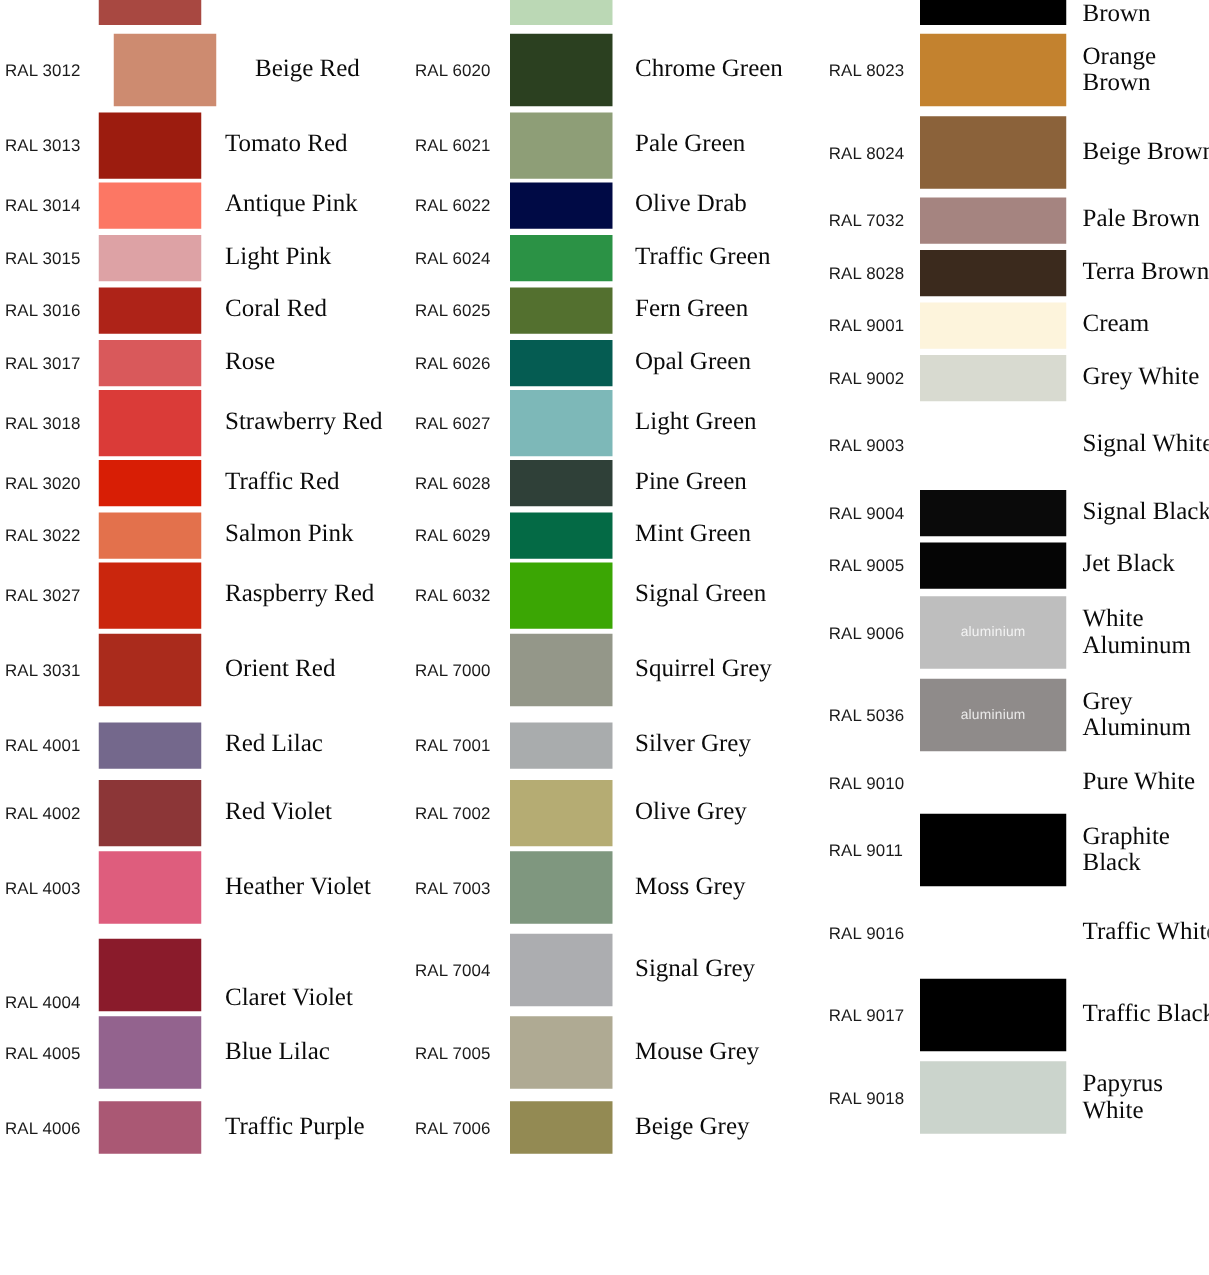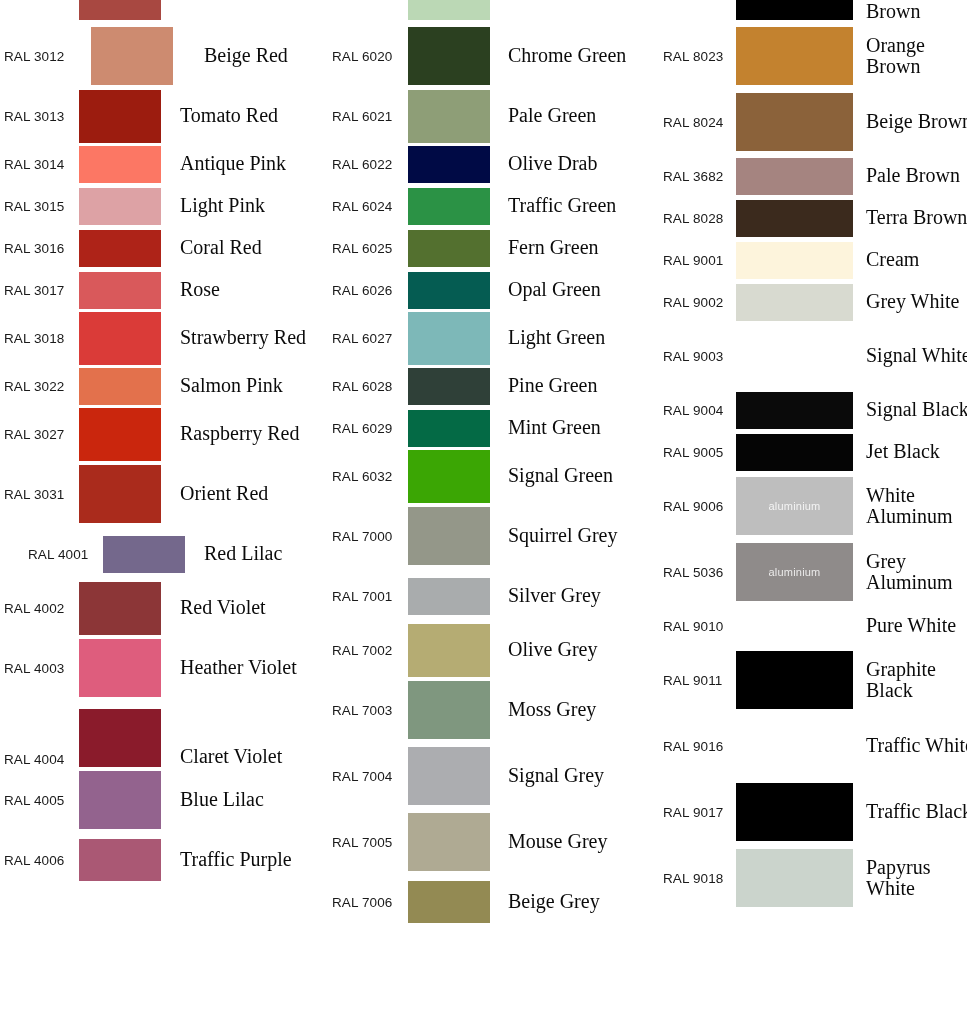--- a/index.html
+++ b/index.html
@@ -122,35 +122,40 @@
         <div class="code">RAL 3017</div>
         <div class="swatch" style="height: 37px; background: rgb(217, 89, 91);"></div>
         <div class="name">Rose</div>
       </div>
       <div class="row" style="height: 54px;">
         <div class="code">RAL 3018</div>
         <div class="swatch" style="height: 53px; background: rgb(218, 59, 56);"></div>
         <div class="name">Strawberry Red</div>
       </div>
       <div class="row" style="height: 42px;">
+        <div class="code">RAL 3020</div>
+        <div class="swatch" style="height: 37px; background: rgb(216, 30, 5);"></div>
+        <div class="name">Traffic Red</div>
+      </div>
+      <div class="row" style="height: 42px;">
         <div class="code">RAL 3022</div>
         <div class="swatch" style="height: 37px; background: rgb(227, 113, 76);"></div>
         <div class="name">Salmon Pink</div>
       </div>
       <div class="row" style="height: 54px;">
         <div class="code">RAL 3027</div>
         <div class="swatch" style="height: 53px; background: rgb(202, 38, 13);"></div>
         <div class="name">Raspberry Red</div>
       </div>
       <div class="row" style="height: 66px; justify-content: space-between;">
         <div class="code">RAL 3031</div>
         <div class="swatch" style="height: 58px; background: rgb(170, 43, 28);"></div>
         <div class="name">Orient Red</div>
       </div>
-      <div class="row" style="height: 54px; margin-left: 24px;">
+      <div class="row" style="height: 54px;">
         <div class="code">RAL 4001</div>
         <div class="swatch" style="height: 37px; background: rgb(116, 104, 140);"></div>
         <div class="name">Red Lilac</div>
       </div>
       <div class="row" style="height: 54px;">
         <div class="code">RAL 4002</div>
         <div class="swatch" style="height: 53px; background: rgb(140, 54, 55);"></div>
         <div class="name">Red Violet</div>
       </div>
       <div class="row" style="height: 66px;">
@@ -276,21 +281,21 @@
         <div class="code">RAL 8023</div>
         <div class="swatch" style="height: 58px; background: rgb(195, 130, 47);"></div>
         <div class="name">Orange Brown</div>
       </div>
       <div class="row" style="height: 66px;">
         <div class="code">RAL 8024</div>
         <div class="swatch" style="height: 58px; background: rgb(139, 98, 58);"></div>
         <div class="name">Beige Brown</div>
       </div>
       <div class="row" style="height: 42px;">
-        <div class="code">RAL 3682</div>
+        <div class="code">RAL 7032</div>
         <div class="swatch" style="height: 37px; background: rgb(165, 132, 128);"></div>
         <div class="name">Pale Brown</div>
       </div>
       <div class="row" style="height: 42px;">
         <div class="code">RAL 8028</div>
         <div class="swatch" style="height: 37px; background: rgb(59, 42, 29);"></div>
         <div class="name">Terra Brown</div>
       </div>
       <div class="row" style="height: 42px;">
         <div class="code">RAL 9001</div>

